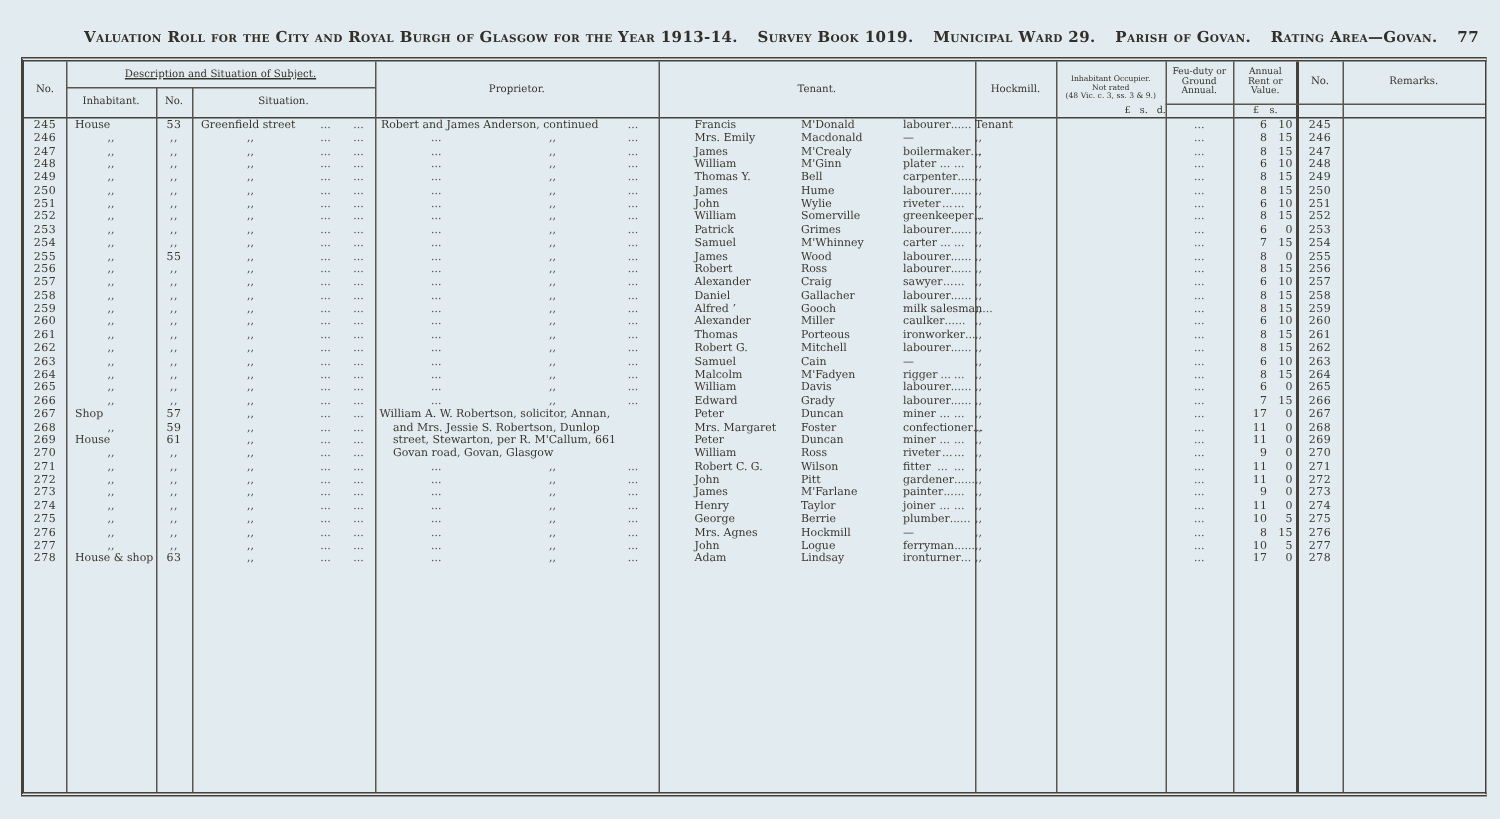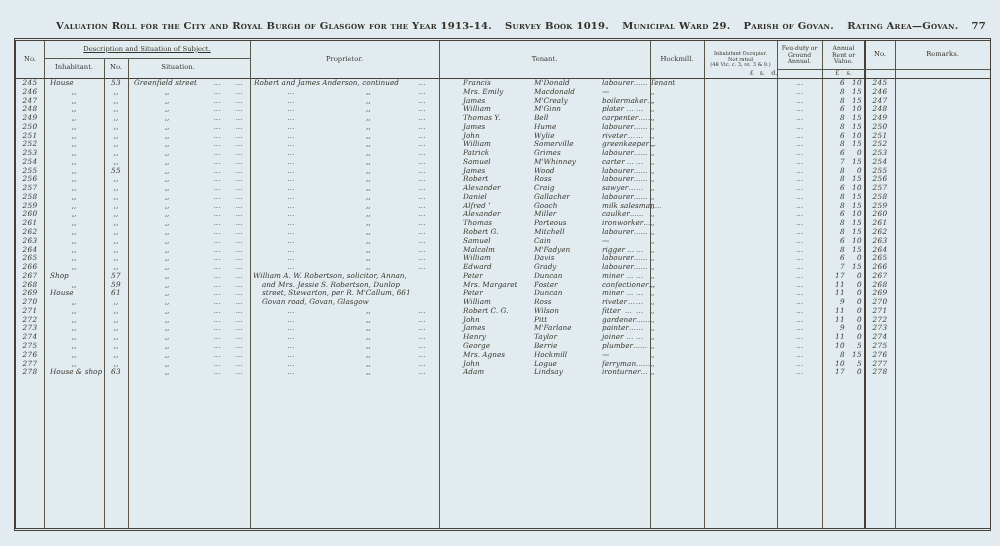--- a/index.html
+++ b/index.html
@@ -23,34 +23,34 @@
   
   .thead{position:absolute;left:0;right:0;top:0;height:37px;border-bottom:1px solid #45413a;
          font-size:6.8px;line-height:7.4px;color:#37332b;}
   .hc{position:absolute;display:flex;align-items:center;justify-content:center;text-align:center;
       box-sizing:border-box;white-space:nowrap;}
   .hc.wrap{white-space:normal;}
   .h-no{left:0;width:28px;top:0;height:37px;}
   .h-group{left:28px;width:206px;top:0;height:17px;text-decoration:underline;}
   .h-desc{left:28px;width:60px;top:17px;height:20px;}
   .h-sno{left:88px;width:24px;top:17px;height:20px;}
-  .h-sit{left:101px;width:122px;top:17px;height:20px;}
+  .h-sit{left:112px;width:122px;top:17px;height:20px;}
   .h-prop{left:234px;width:189px;top:0;height:37px;}
   .h-ten{left:423px;width:211px;top:0;height:37px;}
   .h-occ{left:634px;width:54px;top:0;height:37px;}
   .h-inh{left:688px;width:73px;top:0;height:37px;font-size:5.1px;line-height:5.6px;flex-direction:column;}
   .h-feu{left:761px;width:45px;top:0;height:28px;font-size:6.1px;line-height:6.6px;padding:0 3px;}
   .h-ann{left:806px;width:43px;top:0;height:28px;font-size:6.1px;line-height:6.6px;padding:0 5px;}
   .h-ufeu{left:725px;width:45px;top:28px;height:9px;font-size:6.4px;word-spacing:4px;}
   .h-uann{left:806px;width:43px;top:28px;height:9px;font-size:6.4px;word-spacing:5px;}
   .h-no2{left:849px;width:30px;top:0;height:28px;}
   .h-rem{left:879px;width:95px;top:0;height:28px;}
   
   .tbody{position:absolute;left:0;right:0;top:38px;font-size:7.3px;}
-  .trow{display:flex;height:8.78px;line-height:8.9px;align-items:baseline;white-space:nowrap;font-style:italic;}
+  .trow{display:flex;height:8.78px;line-height:8.9px;align-items:baseline;white-space:nowrap;}
   .c{flex:none;box-sizing:border-box;overflow:visible;}
   .num{letter-spacing:.3px;}
   .c1{width:28px;text-align:center;}
   .c2{width:60px;padding-left:6px;}
   .c2.dit{padding-left:0;text-align:center;}
   .c3{width:24px;text-align:center;}
   .c4{width:122px;display:flex;}
   .sit{flex:1 1 auto;padding-left:6px;}
   .sit.dit{padding-left:0;text-align:center;}
   .ld{color:#55514a;}

